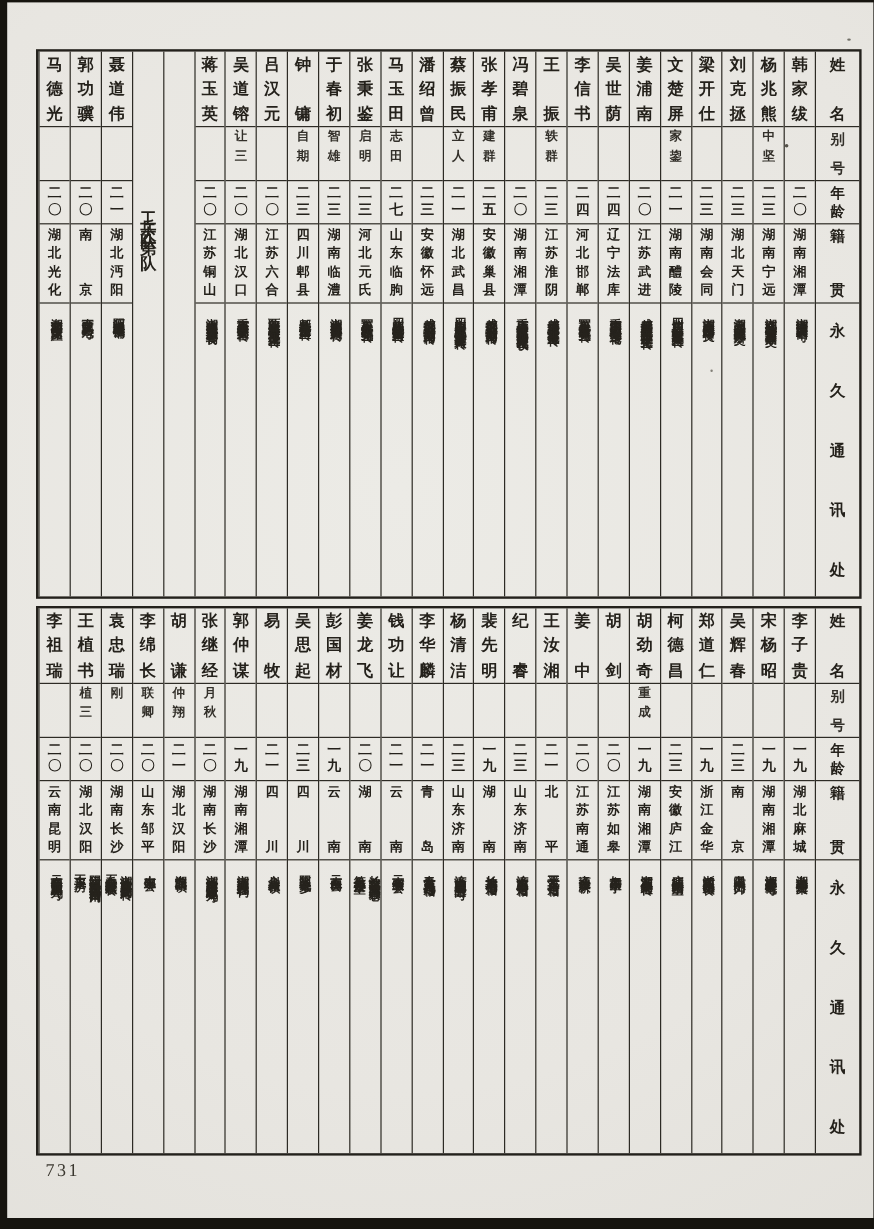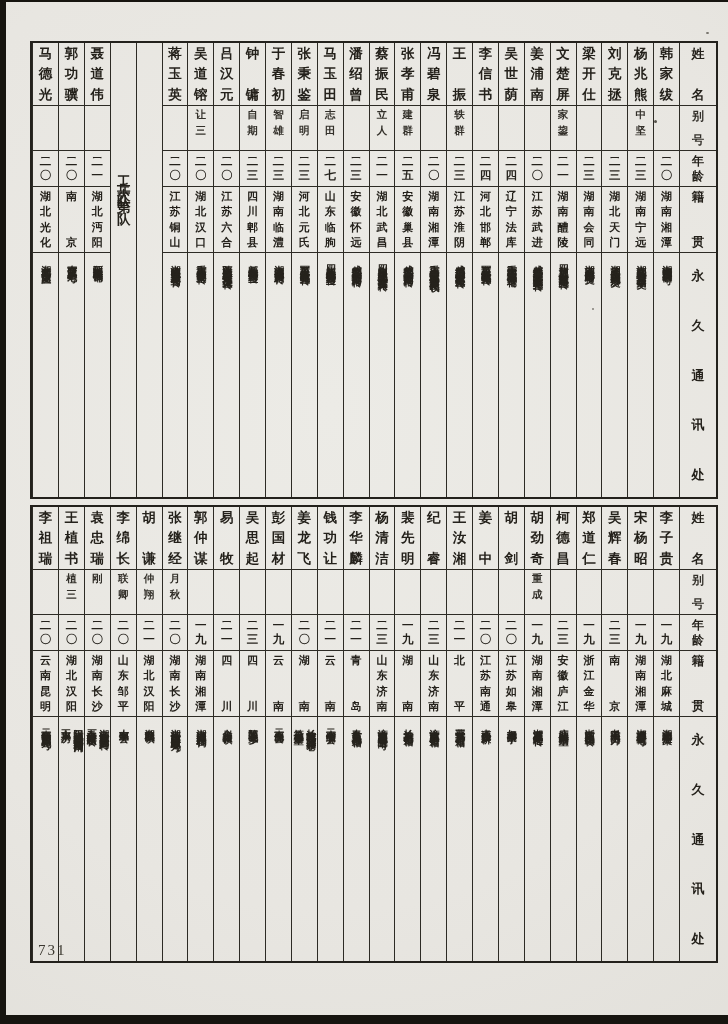--- a/index.html
+++ b/index.html
@@ -63,21 +63,21 @@
   
   .unitcell{
     height:100%;display:flex;justify-content:center;box-sizing:border-box;
   }
   .unit-label{
     writing-mode:vertical-rl;text-orientation:upright;
     font-size:13.5px;font-weight:700;letter-spacing:6px;
     padding-top:122px;color:#24211b;
   }
   .page-number{
-    position:absolute;left:32px;top:940px;
+    position:absolute;left:32px;top:966px;
     font-size:15px;letter-spacing:2px;color:#3a372f;
     font-family:"Liberation Serif", serif;
   }
   .speck{position:absolute;background:#55524a;border-radius:50%;}
   #speck1{width:3px;height:3px;left:648px;top:118px;}
   #speck2{width:2px;height:2px;left:586px;top:306px;opacity:.7;}
   #speck3{width:3px;height:2px;left:700px;top:30px;opacity:.8;}
 </style>
 </head>
 <body>

